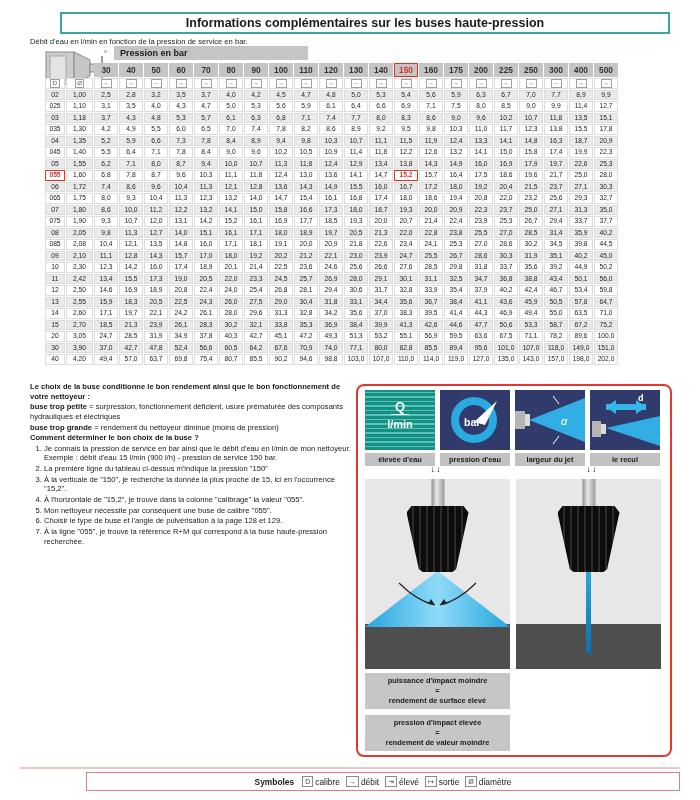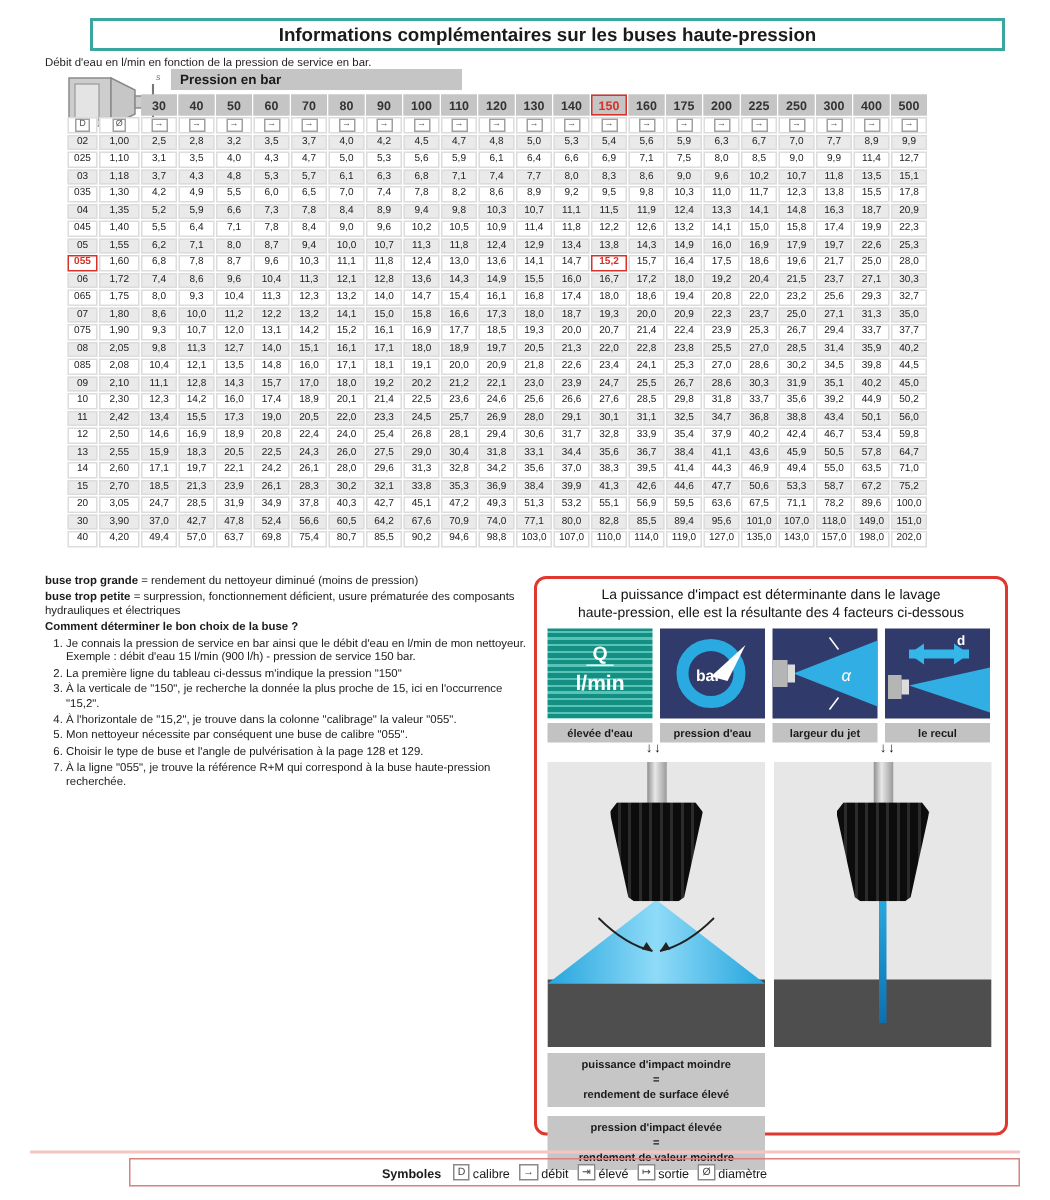--- a/index.html
+++ b/index.html
@@ -50,21 +50,21 @@
   .factors { display:flex; gap:5px; margin:4px 7px 0; }
   .factor { width:70px; }
   .f-icon { height:60px; position:relative; overflow:hidden; }
   .f-cap { margin-top:3px; height:13px; background:#c2c2c2; text-align:center;
     font-weight:bold; font-size:7.4px; line-height:13px; }
   .ic-flow { background:repeating-linear-gradient(0deg,#148f84 0 3px,#59c4b6 3px 4.5px); }
   .ic-flow .q { position:absolute; top:9px; left:0; width:100%; text-align:center; color:#fff;
     font-weight:bold; font-size:13px; }
   .ic-flow .q i { font-style:normal; border-bottom:1.5px solid #eafffb; padding:0 4px; }
   .ic-flow .lmin { position:absolute; top:28px; left:0; width:100%; text-align:center; color:#fff;
-    font-weight:bold; font-size:14px; }
+    font-weight:bold; font-size:11px; }
   .ic-navy { background:#313b6b; }
   .gauge-txt { position:absolute; left:24px; top:26px; color:#fff; font-weight:bold; font-size:10.5px; }
   .connector-row { position:relative; height:13px; }
   .connector { position:absolute; top:-2px; font-size:9px; font-weight:bold; color:#111; letter-spacing:1px; }
   .connector.left { left:25%; transform:translateX(-50%); }
   .connector.right { left:75%; transform:translateX(-50%); }
   .diagrams { display:flex; gap:6px; margin:0 7px; }
   .diagram { width:145px; height:190px; background:#e7e7e7; position:relative; overflow:hidden; }
   .floor { position:absolute; bottom:0; left:0; width:100%; height:45px; background:#4e4e4e; }
   .stem { position:absolute; top:0; left:50%; transform:translateX(-50%); width:13px; height:30px;
@@ -790,39 +790,36 @@
             <td>143,0</td>
             <td>157,0</td>
             <td>198,0</td>
             <td>202,0</td>
           </tr>
         </tbody>
     </table>
   </div>
 
   <div class="left-col">
+    <p><b class="term">Le choix de la buse conditionne le bon rendement ainsi que le bon fonctionnement de votre nettoyeur :</b></p>
+    <p><b class="term">buse trop petite</b> <span>= surpression, fonctionnement déficient, usure prématurée des composants hydrauliques et électriques</span></p>
     <p><b class="term">buse trop grande</b> <span>= rendement du nettoyeur diminué (moins de pression)</span></p>
-    <p><b class="term">buse trop petite</b> <span>= surpression, fonctionnement déficient, usure prématurée des composants hydrauliques et électriques</span></p>
     <p><b class="term">Comment déterminer le bon choix de la buse ?</b></p>
     <ol>
       <li>Je connais la pression de service en bar ainsi que le débit d'eau en l/min de mon nettoyeur. Exemple : débit d'eau 15 l/min (900 l/h) - pression de service 150 bar.</li>
       <li>La première ligne du tableau ci-dessus m'indique la pression "150"</li>
       <li>À la verticale de "150", je recherche la donnée la plus proche de 15, ici en l'occurrence "15,2".</li>
       <li>À l'horizontale de "15,2", je trouve dans la colonne "calibrage" la valeur "055".</li>
       <li>Mon nettoyeur nécessite par conséquent une buse de calibre "055".</li>
       <li>Choisir le type de buse et l'angle de pulvérisation à la page 128 et 129.</li>
       <li>À la ligne "055", je trouve la référence R+M qui correspond à la buse haute-pression recherchée.</li>
     </ol>
   </div>
 
   <div class="panel">
-    <div class="rp-title">
-      <div>La puissance d'impact est déterminante dans le lavage</div>
-      <div>haute-pression, elle est la résultante des 4 facteurs ci-dessous</div>
-    </div>
 
     <div class="factors">
       <div class="factor">
         <div class="f-icon ic-flow">
           <div class="q"><i>Q</i></div>
           <div class="lmin">l/min</div>
         </div>
         <div class="f-cap">élevée d'eau</div>
       </div>
       <div class="factor">

